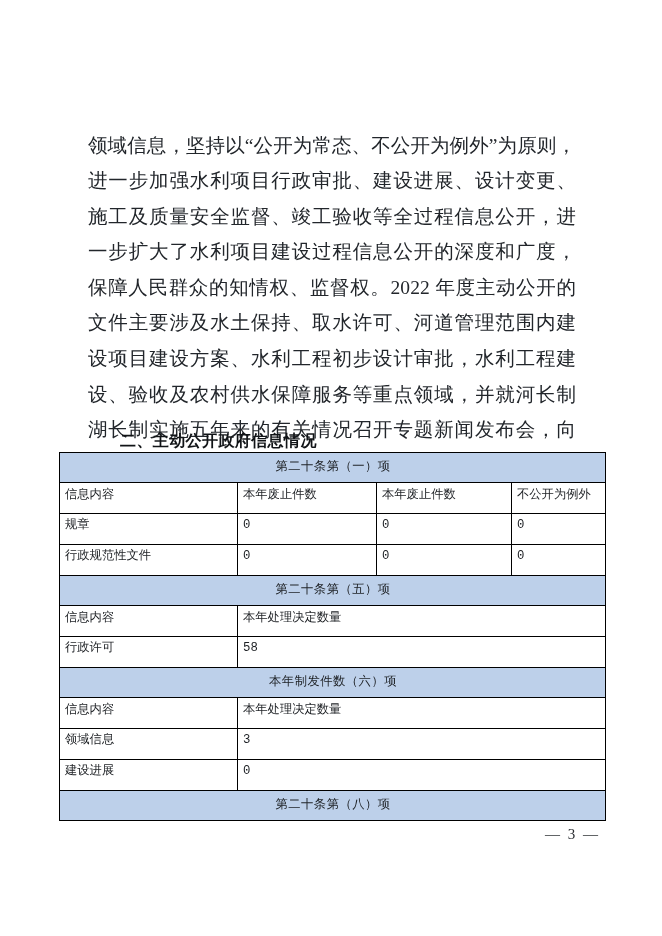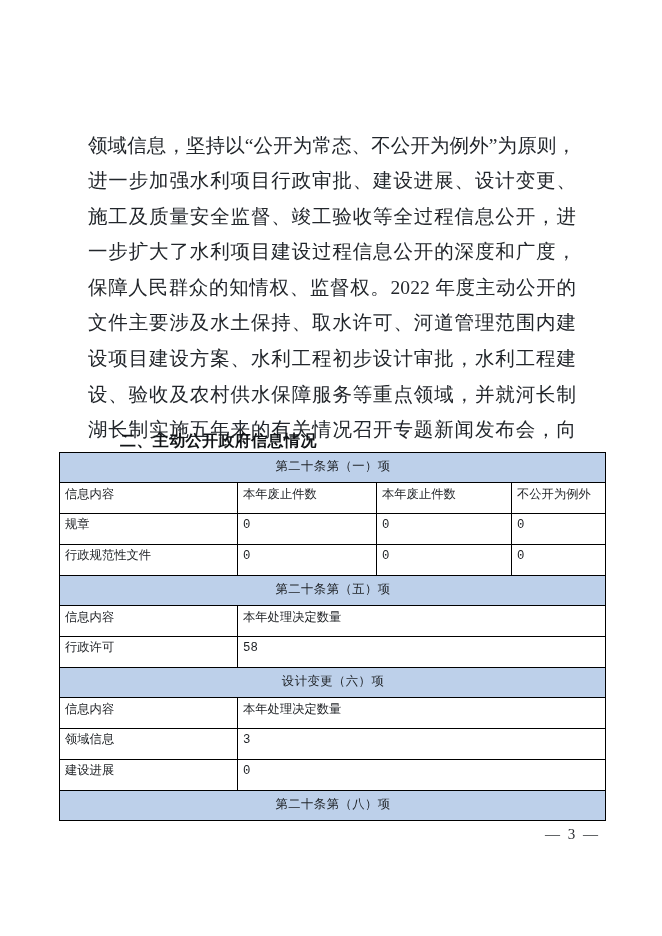--- a/index.html
+++ b/index.html
@@ -152,21 +152,21 @@
         <td>信息内容</td>
         <td colspan="3">本年处理决定数量</td>
       </tr>
       <tr class="row-d">
         <td>行政许可</td>
         <td colspan="3">58</td>
       </tr>
 
       <tr class="band">
         <td colspan="4">
-          <span>设计变更（六）项</span>
+          <span>本年制发件数（六）项</span>
         </td>
       </tr>
       <tr class="row-h">
         <td>信息内容</td>
         <td colspan="3">本年处理决定数量</td>
       </tr>
       <tr class="row-d">
         <td>领域信息</td>
         <td colspan="3">3</td>
       </tr>

